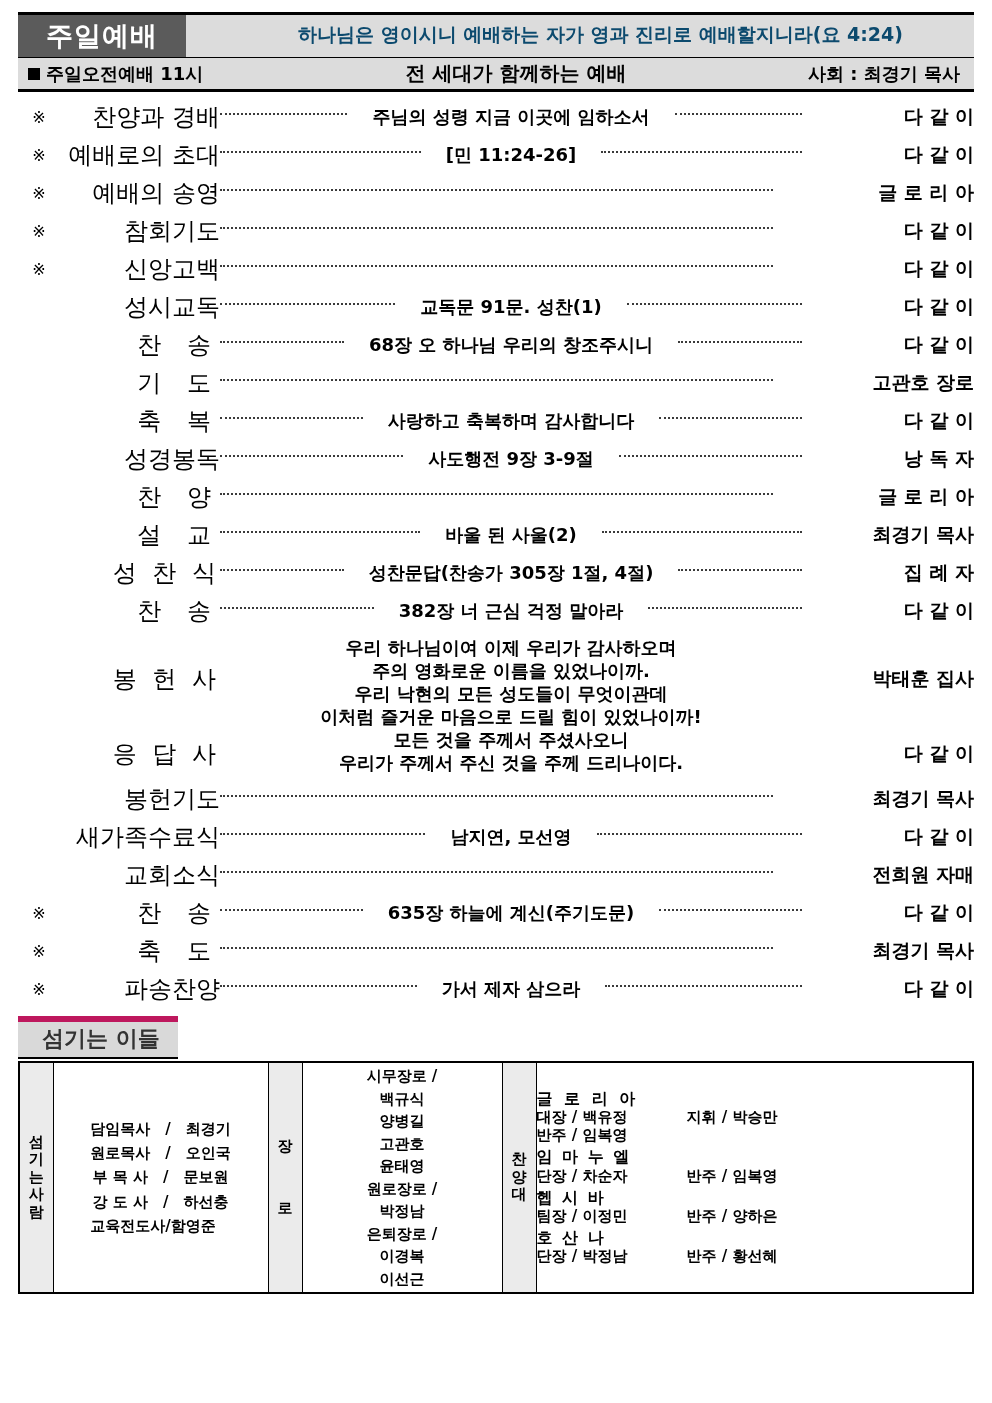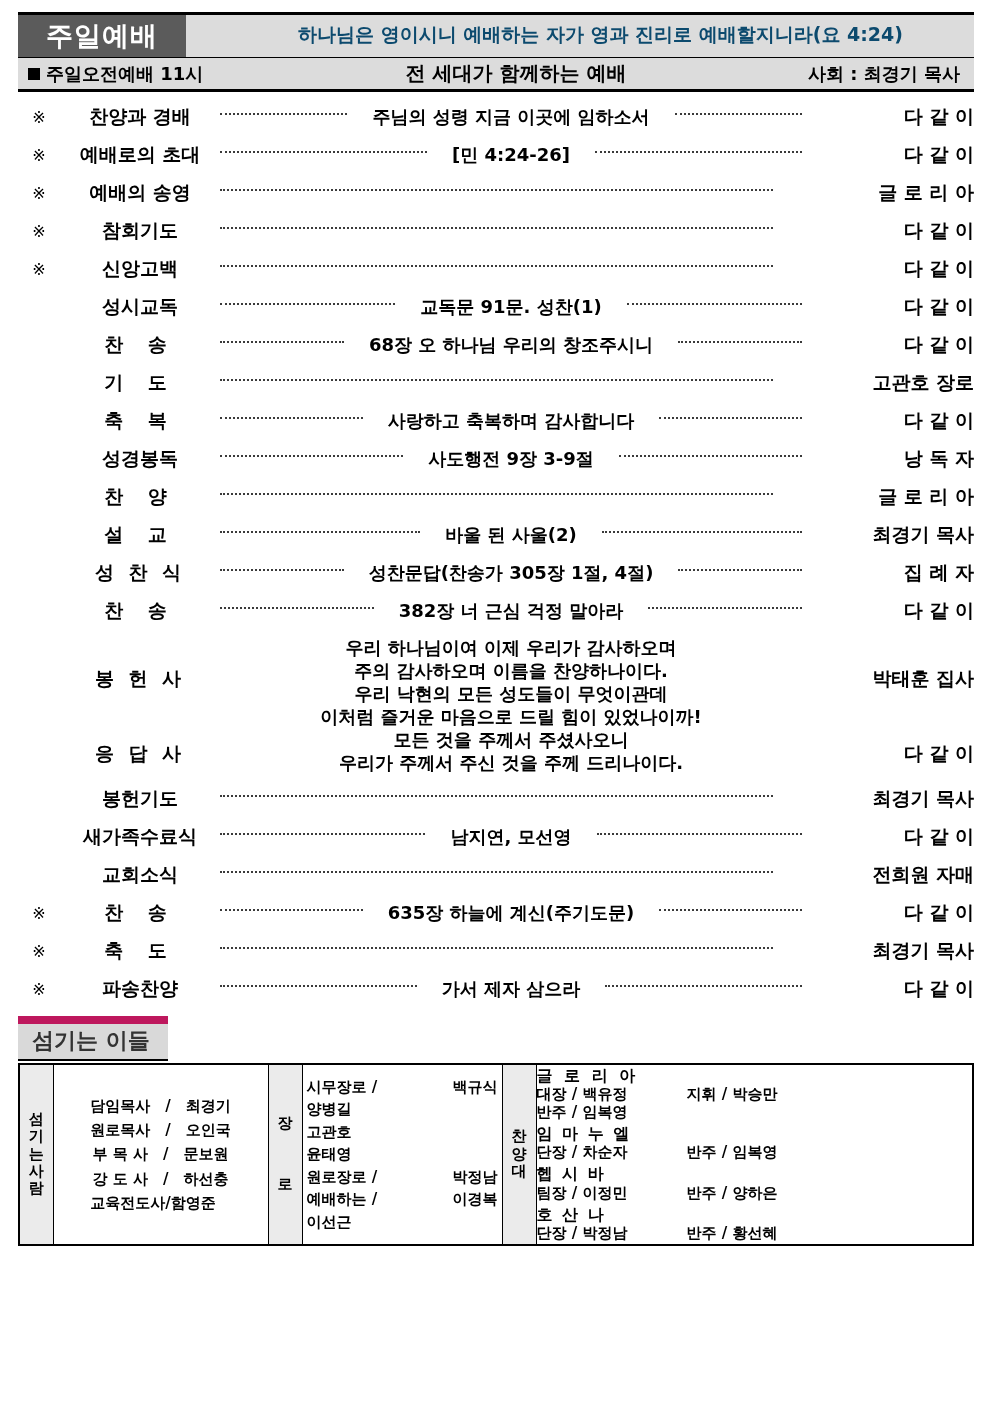--- a/index.html
+++ b/index.html
@@ -69,21 +69,21 @@
 
   
   .order {
     width: 100%;
     border-collapse: collapse;
     margin-top: 6px;
     table-layout: fixed;
   }
   .order td { vertical-align: middle; padding: 0; }
   .col-mark   { width: 42px;  text-align: center; font-size: 16px; }
-  .col-title  { width: 160px; text-align: center; font-size: 19px; font-weight: bold; }
+  .col-title  { width: 160px; text-align: right; font-size: 24px; font-weight: normal; }
   .col-detail { text-align: center; font-size: 18px; font-weight: bold; }
   .col-person { width: 172px; text-align: right; font-size: 19px; font-weight: bold; padding-right: 2px; }
 
   .order tr { height: 38px; }
 
   .detail-wrap {
     display: flex;
     align-items: center;
     width: 100%;
     gap: 21px;
@@ -115,25 +115,25 @@
     font-size: 16px;
     font-weight: bold;
     margin-top: 4px;
     padding-left: 2px;
   }
 
   
   .section-title {
     display: inline-block;
     background: #d9d9d9;
-    border-top: 8px solid #be185d;
+    border-top: 6px solid #be185d;
     border-bottom: 2px solid #000;
     font-size: 22px;
     font-weight: bold;
-    padding: 2px 18px 3px 14px;
+    padding: 2px 18px 3px 24px;
     margin-top: 8px;
     color: #333;
   }
   .servants {
     width: 100%;
     border-collapse: collapse;
     border: 2px solid #000;
     margin-top: 2px;
     table-layout: fixed;
   }
@@ -148,21 +148,21 @@
     width: 34px;
     background: #ebebeb;
     text-align: center;
     font-size: 17px;
     line-height: 1.16;
     font-weight: bold;
   }
   .pastors { width: 215px; }
   .pastors .line { display: flex; justify-content: center; gap: 15px; line-height: 1.62; }
   .elders { width: 200px; }
-  .elders .line { text-align: left; line-height: 1.5; }
+  .elders .line { text-align: center; line-height: 1.5; flex-direction: column; }
   .elders .line.split { display: flex; justify-content: space-between; }
   .choir-groups { padding: 0 !important; }
   .choir-name { font-size: 16px; letter-spacing: 2px; line-height: 1.2; }
   .choir-row { display: flex; align-items: baseline; }
   .choir-lead { flex: 0 0 150px; font-size: 15px; line-height: 1.2; }
   .choir-acc { flex: 1; font-size: 15px; line-height: 1.2; }
   .choir-block { padding: 1px 0 2px 0; }
   .choir-block.first .choir-name { letter-spacing: 3px; }
 </style>
 </head>
@@ -200,21 +200,21 @@
             </div>
         </td>
         <td class="col-person">다 같 이</td>
       </tr>
       <tr>
         <td class="col-mark">※</td>
         <td class="col-title">예배로의 초대</td>
         <td class="col-detail">
           <div class="detail-wrap">
               <span class="dots"></span>
-              <span class="detail-text">[민 4:24-26]</span>
+              <span class="detail-text">[민 11:24-26]</span>
               <span class="dots"></span>
             </div>
         </td>
         <td class="col-person">다 같 이</td>
       </tr>
       <tr>
         <td class="col-mark">※</td>
         <td class="col-title">예배의 송영</td>
         <td class="col-detail">
           <div class="detail-wrap">
@@ -351,21 +351,21 @@
             </div>
         </td>
         <td class="col-person">다 같 이</td>
       </tr>
 
       <tr style="height:98px">
         <td class="col-mark"></td>
         <td class="col-title sp">봉 헌 사</td>
         <td class="offering-cell" rowspan="2">
           <div>우리 하나님이여 이제 우리가 감사하오며</div>
-          <div>주의 감사하오며 이름을 찬양하나이다.</div>
+          <div>주의 영화로운 이름을 있었나이까.</div>
           <div>우리 낙현의 모든 성도들이 무엇이관데</div>
           <div>이처럼 즐거운 마음으로 드릴 힘이 있었나이까!</div>
           <div>모든 것을 주께서 주셨사오니</div>
           <div>우리가 주께서 주신 것을 주께 드리나이다.</div>
         </td>
         <td class="col-person">박태훈 집사</td>
       </tr>
       <tr style="height:52px">
         <td class="col-mark"></td>
         <td class="col-title sp">응 답 사</td>
@@ -501,21 +501,21 @@
             <span>고관호</span>
           </div>
           <div class="line">
             <span>윤태영</span>
           </div>
           <div class="line split">
             <span>원로장로 /</span>
             <span>박정남</span>
           </div>
           <div class="line split">
-            <span>예배하는 /</span>
+            <span>은퇴장로 /</span>
             <span>이경복</span>
           </div>
           <div class="line">
             <span>이선근</span>
           </div>
         </td>
         <td class="vhead">
           <div>찬</div>
             <div>양</div>
             <div>대</div>

